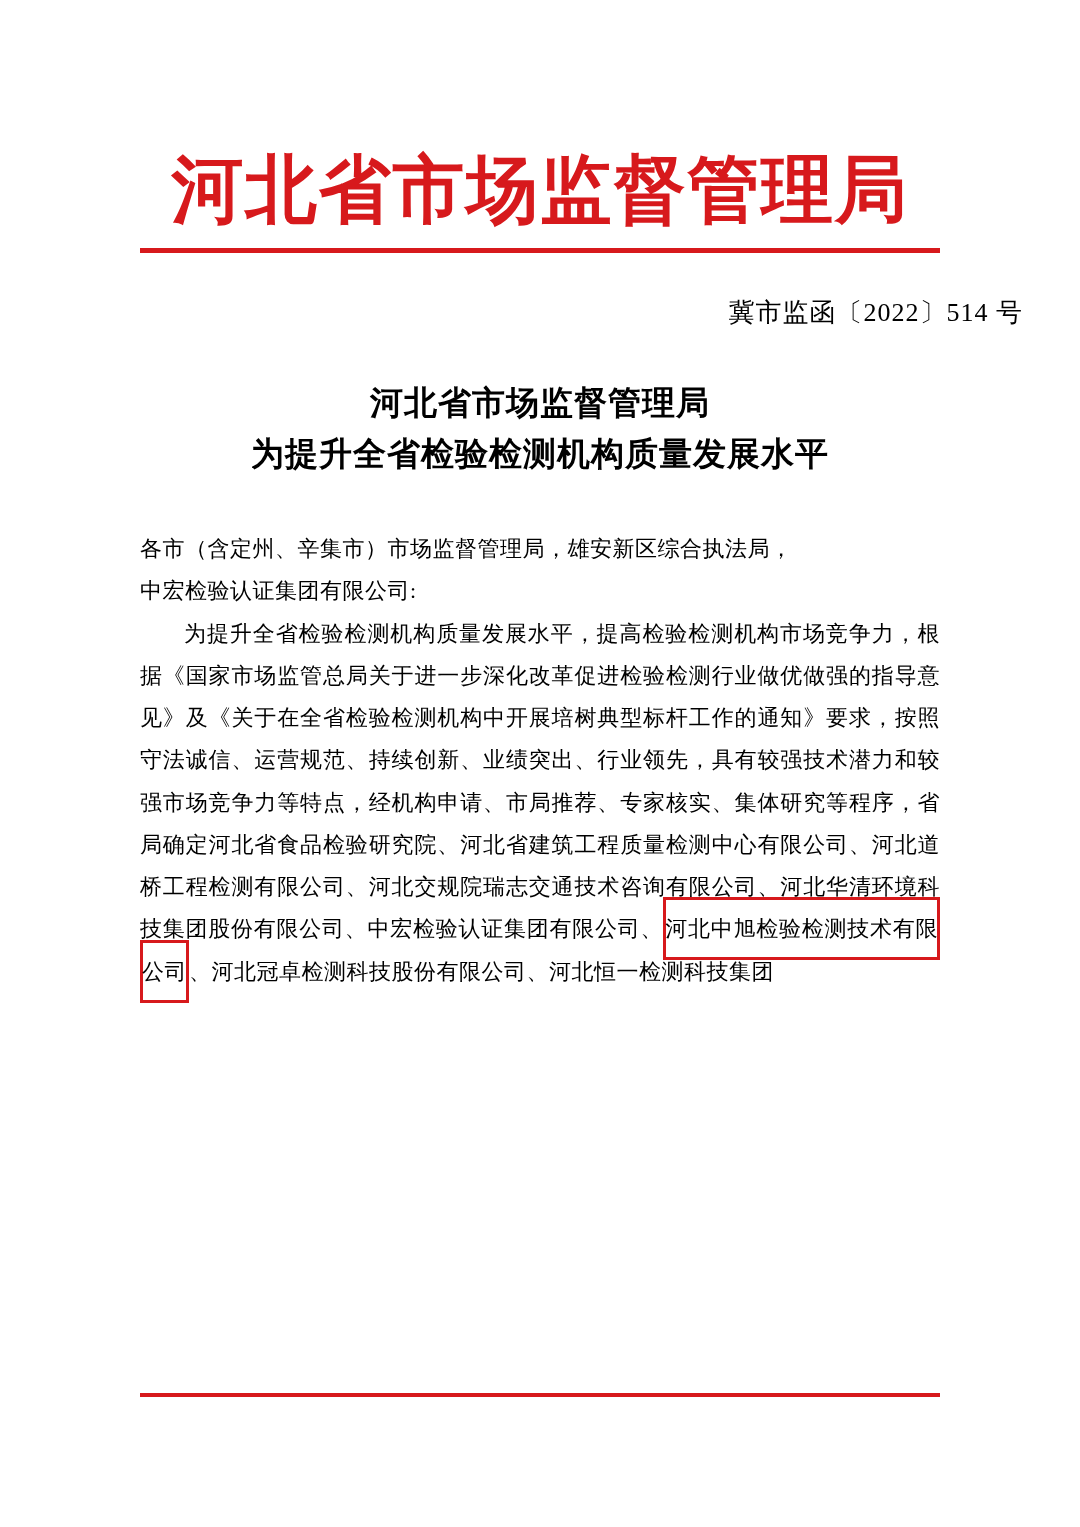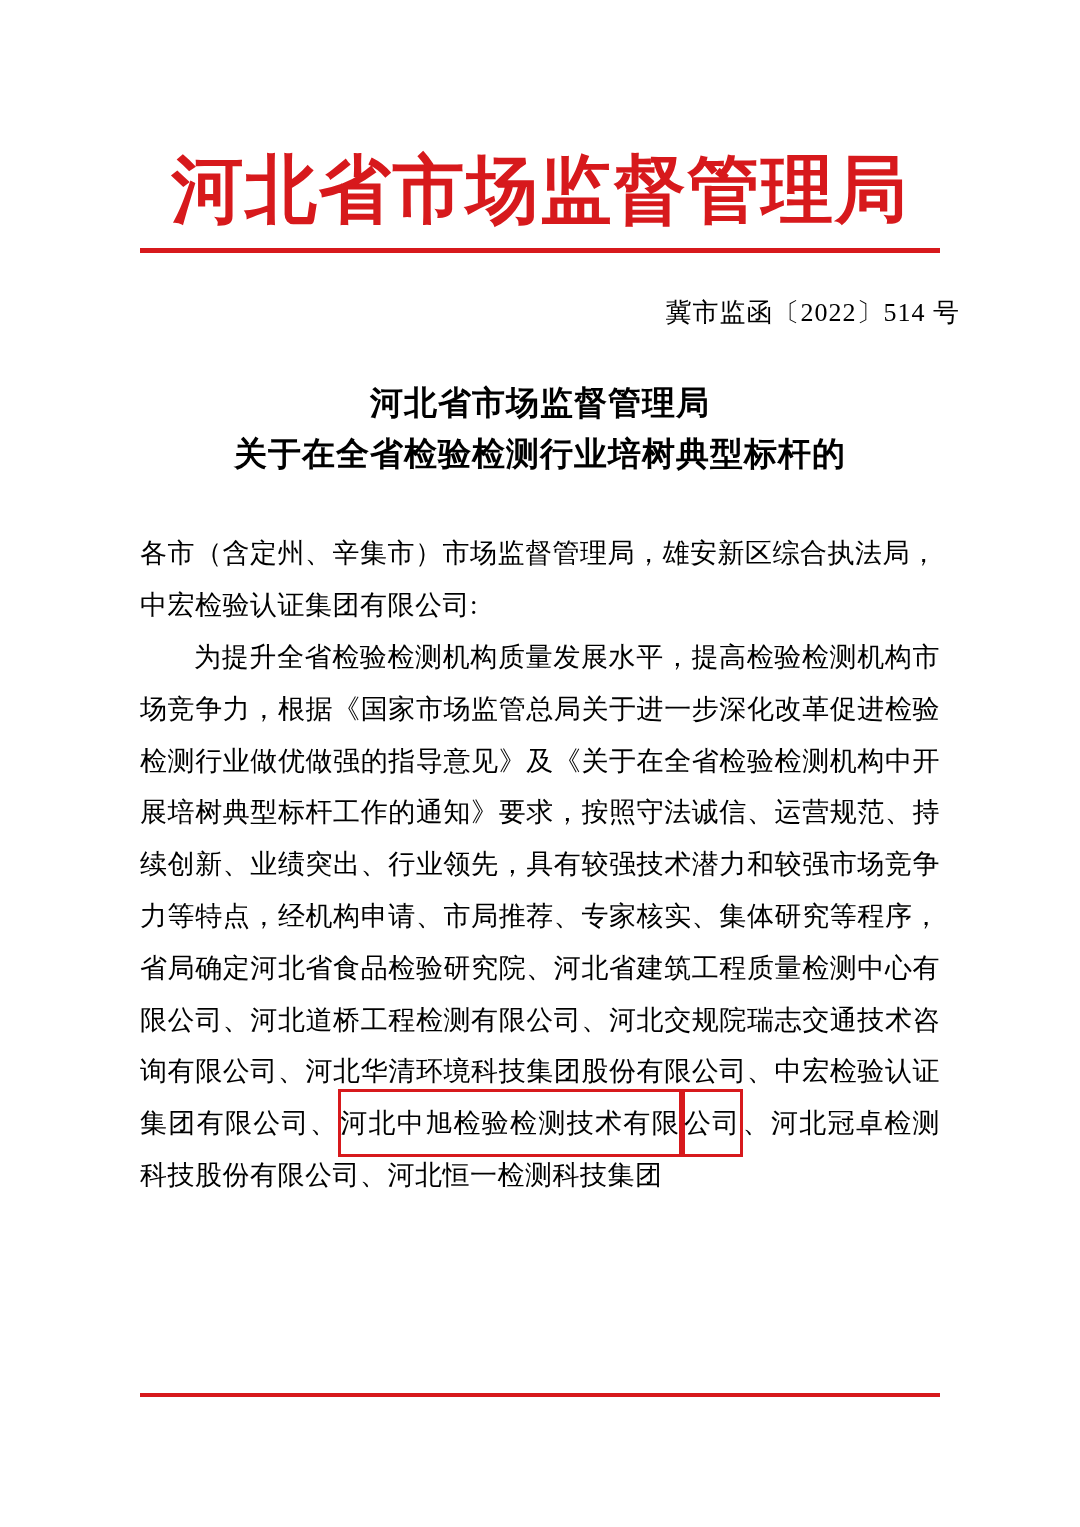--- a/index.html
+++ b/index.html
@@ -43,21 +43,21 @@
     width: 800px;
   }
   .rule-thick {
     height: 5px;
     background: #d7191c;
   }
 
   
   .docnum {
     margin-top: 42px;
-    padding-right: 120px;
+    padding-right: 57px;
     text-align: right;
     font-size: 26px;
     letter-spacing: 1px;
     font-family: "Liberation Serif", serif;
   }
 
   
   .title-block {
     margin-top: 48px;
     text-align: center;
@@ -68,21 +68,21 @@
   }
   .title-block .line3 {
     letter-spacing: 14px;
     padding-left: 14px;
   }
 
   
   .body-text {
     margin: 48px auto 0 auto;
     width: 800px;
-    font-size: 27px;
+    font-size: 22px;
     line-height: 1.92;
     text-align: justify;
     text-justify: inter-ideograph;
     letter-spacing: 0.5px;
   }
   .body-text p {
     margin: 0;
   }
   .body-text p.indent {
     text-indent: 2em;
@@ -115,21 +115,21 @@
   </div>
 
   <div class="rule-wrap">
     <div class="rule-thick"></div>
   </div>
 
   <div class="docnum">冀市监函〔2022〕514 号</div>
 
   <div class="title-block">
     <div class="line1">河北省市场监督管理局</div>
-    <div class="line2">关于在全省检验检测行业培树典型标杆的</div>
+    <div class="line2">为提升全省检验检测机构质量发展水平</div>
   </div>
 
   <div class="body-text">
     <p>各市（含定州、辛集市）市场监督管理局，雄安新区综合执法局，</p>
     <p>中宏检验认证集团有限公司:</p>
     <p class="indent"><span>为提升全省检验检测机构质量发展水平，提高检验检测机构市场竞争力，根据《国家市场监管总局关于进一步深化改革促进检验检测行业做优做强的指导意见》及《关于在全省检验检测机构中开展培树典型标杆工作的通知》要求，按照守法诚信、运营规范、持续创新、业绩突出、行业领先，具有较强技术潜力和较强市场竞争力等特点，经机构申请、市局推荐、专家核实、集体研究等程序，省局确定河北省食品检验研究院、河北省建筑工程质量检测中心有限公司、河北道桥工程检测有限公司、河北交规院瑞志交通技术咨询有限公司、河北华清环境科技集团股份有限公司、中宏检验认证集团有限公司、</span><span class="hl">河北中旭检验检测技术有限</span><span class="hl">公司</span><span>、河北冠卓检测科技股份有限公司、河北恒一检测科技集团</span></p>
   </div>
 
   <div class="bottom-rule"></div>
 

